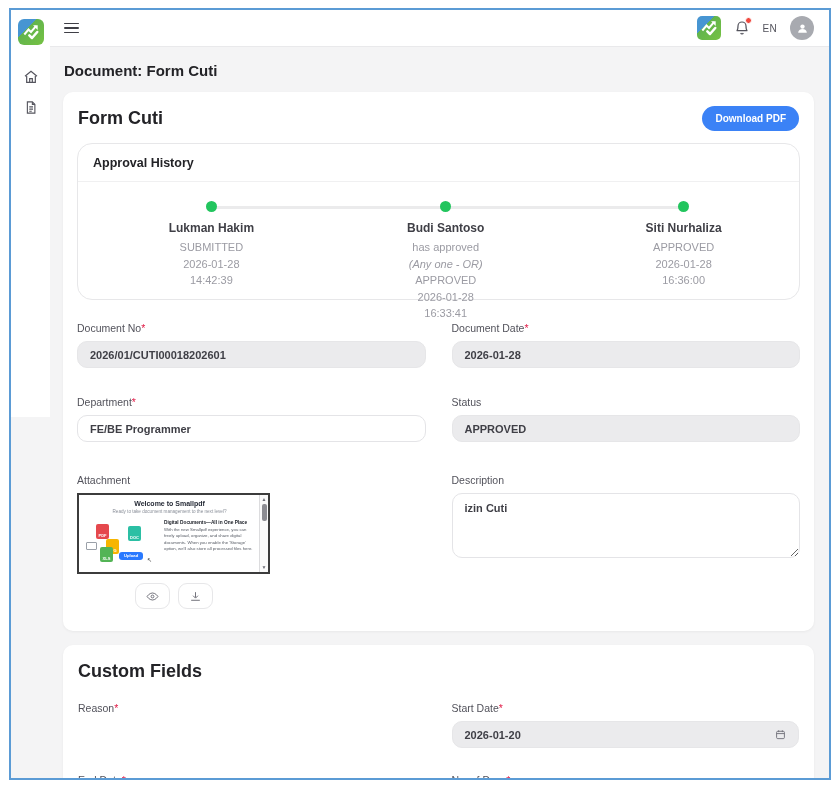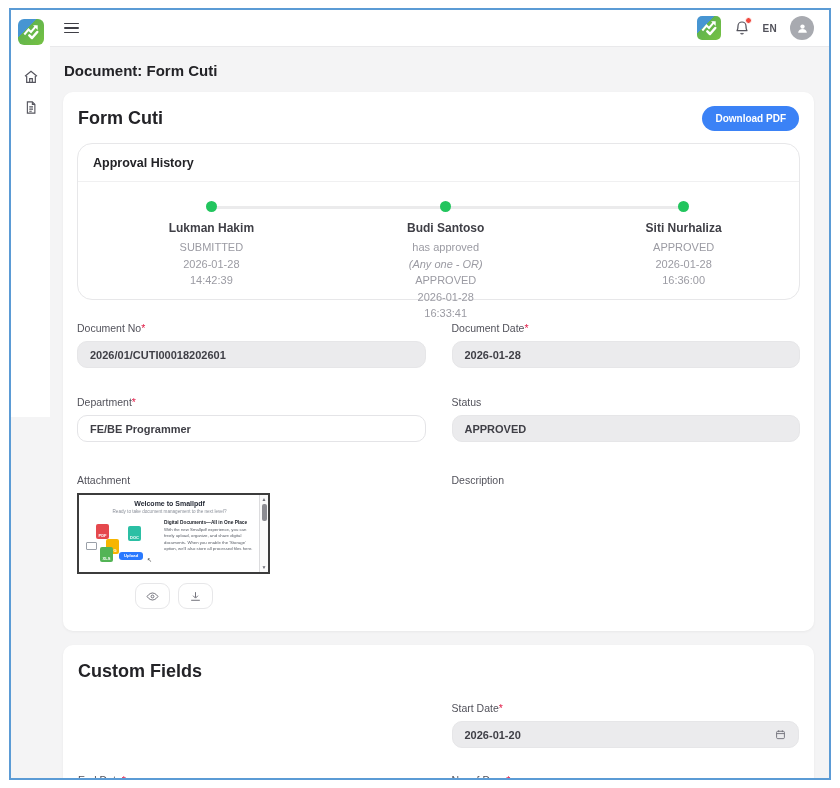--- a/index.html
+++ b/index.html
@@ -16,21 +16,21 @@
 
   
   .main { flex:1; min-width:0; display:flex; flex-direction:column; }
   .topbar { height:37px; flex:none; background:#fff; border-bottom:1px solid #e9e9eb; display:flex; align-items:center; padding:0 15px 0 14px; }
   .hamburger { width:15px; display:flex; flex-direction:column; gap:3px; cursor:pointer; }
   .hamburger i { display:block; height:1.6px; background:#3f3f46; border-radius:1px; }
   .top-right { margin-left:auto; display:flex; align-items:center; gap:13px; }
   .logo-sm { width:24px; height:24px; border-radius:5px; }
   .bell-wrap { position:relative; display:flex; cursor:pointer; color:#52525b; }
   .bell-dot { position:absolute; top:-3px; right:-2px; width:7px; height:7px; border-radius:50%; background:#f0483e; border:1.5px solid #fff; }
-  .lang { font-size:10px; font-weight:bold; color:#52525b; letter-spacing:.3px; cursor:pointer; }
+  .lang { font-size:10px; font-weight:normal; color:#52525b; letter-spacing:.3px; cursor:pointer; }
   .avatar { width:24px; height:24px; border-radius:50%; background:#a8aab0; display:flex; align-items:center; justify-content:center; cursor:pointer; }
 
   
   .content { flex:1; padding:12px 15px 0 13px; }
   .page-title { font-size:15px; font-weight:bold; color:#232327; margin:3px 0 13px 1px; }
   .card { background:#fff; border-radius:10px; box-shadow:0 1px 3px rgba(0,0,0,.05); }
 
   .card-head { display:flex; align-items:center; justify-content:space-between; padding:14px 15px 12px; }
   .card-title { font-size:18px; font-weight:bold; color:#232327; }
   .btn-primary { background:#3b82f6; color:#fff; font-size:10px; font-weight:bold; border:none; border-radius:14px; padding:7px 13px; cursor:pointer; font-family:inherit; }
@@ -257,28 +257,30 @@
                 <svg width="13" height="13" viewBox="0 0 24 24" fill="none" stroke="currentColor" stroke-width="1.8">
                     <path d="M12 4 v10"></path>
                     <path d="M7.5 10.5 L12 15 l4.5-4.5"></path>
                     <path d="M4 19 h16"></path>
                   </svg>
               </button>
             </div>
           </div>
           <div class="fg" style="margin-top:12px; margin-bottom:4px;">
             <label class="f-label">Description</label>
+            <textarea class="f-textarea" style="">izin Cuti</textarea>
           </div>
         </div>
       </div>
 
       <div class="card card2">
         <div class="card-title">Custom Fields</div>
         <div class="form-grid" style="padding:0 1px 0;">
           <div class="fg">
+            <label class="f-label"><span>Reason</span><span class="req">*</span></label>
           </div>
           <div class="fg">
             <label class="f-label"><span>Start Date</span><span class="req">*</span></label>
             <div class="f-input disabled">
               <span>2026-01-20</span>
               <span class="cal">
                 <svg width="11" height="11" viewBox="0 0 24 24" fill="none" stroke="currentColor" stroke-width="2">
                     <rect x="3.5" y="5" width="17" height="16" rx="2.5"></rect>
                     <path d="M8 2.8 v4 M16 2.8 v4 M3.5 10 h17"></path>
                   </svg>

